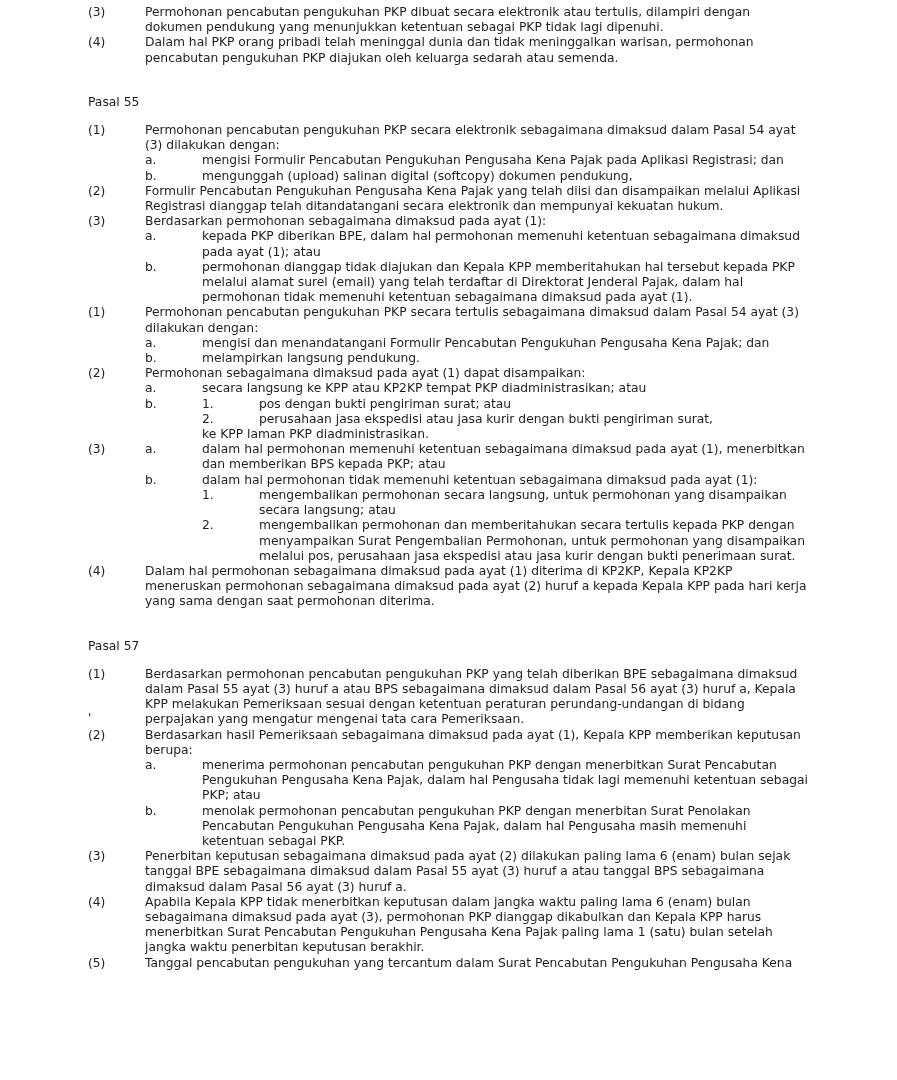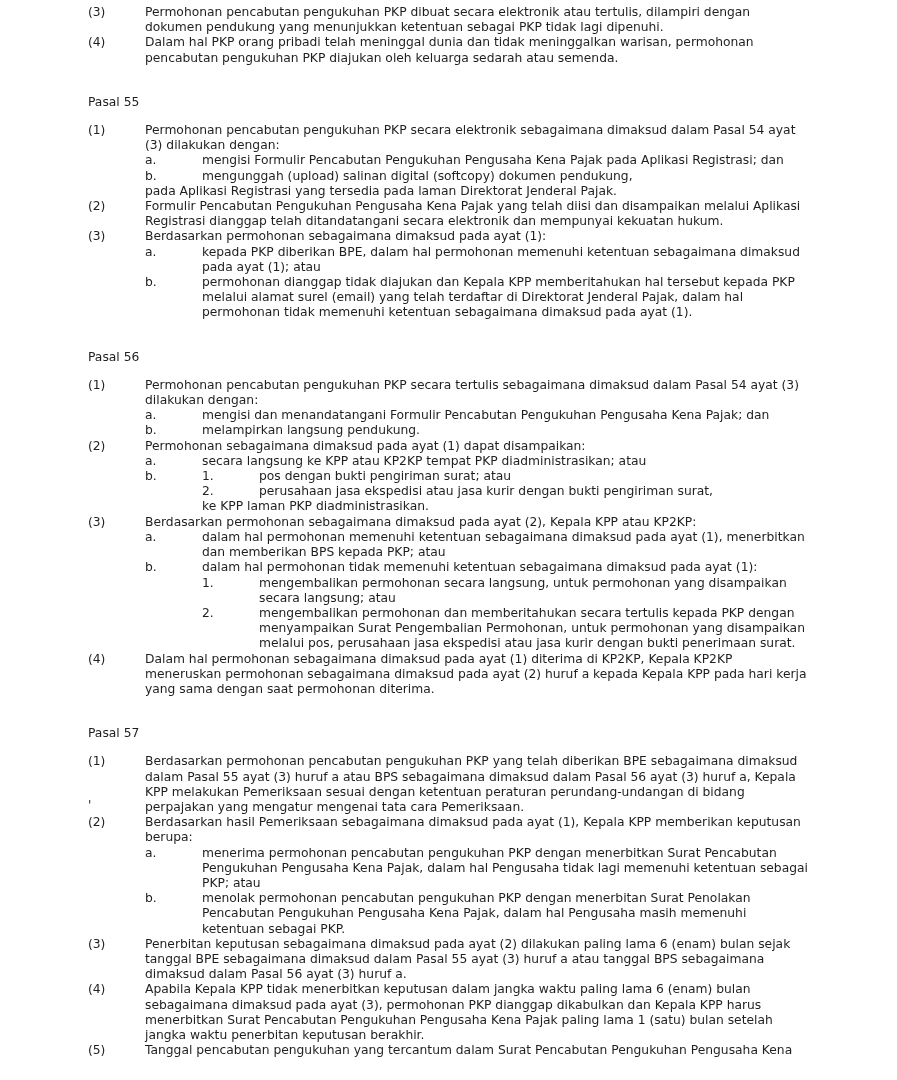--- a/index.html
+++ b/index.html
@@ -75,21 +75,20 @@
               <div class="item-body">
                 <div class="item-text">mengisi Formulir Pencabutan Pengukuhan Pengusaha Kena Pajak pada Aplikasi Registrasi; dan</div>
               </div>
             </div>
             <div class="item">
               <span class="item-label">b.</span>
               <div class="item-body">
                 <div class="item-text">mengunggah (upload) salinan digital (softcopy) dokumen pendukung,</div>
               </div>
             </div>
-            <div class="item-tail">pada Aplikasi Registrasi yang tersedia pada laman Direktorat Jenderal Pajak.</div>
           </div>
         </div>
         <div class="item">
           <span class="item-label">(2)</span>
           <div class="item-body">
             <div class="item-text">Formulir Pencabutan Pengukuhan Pengusaha Kena Pajak yang telah diisi dan disampaikan melalui Aplikasi Registrasi dianggap telah ditandatangani secara elektronik dan mempunyai kekuatan hukum.</div>
           </div>
         </div>
         <div class="item">
           <span class="item-label">(3)</span>
@@ -104,21 +103,20 @@
             <div class="item">
               <span class="item-label">b.</span>
               <div class="item-body">
                 <div class="item-text">permohonan dianggap tidak diajukan dan Kepala KPP memberitahukan hal tersebut kepada PKP melalui alamat surel (email) yang telah terdaftar di Direktorat Jenderal Pajak, dalam hal permohonan tidak memenuhi ketentuan sebagaimana dimaksud pada ayat (1).</div>
               </div>
             </div>
           </div>
         </div>
       </section>
       <section class="pasal-section">
-        <div class="pasal-heading">Pasal 56</div>
         <div class="item">
           <span class="item-label">(1)</span>
           <div class="item-body">
             <div class="item-text">Permohonan pencabutan pengukuhan PKP secara tertulis sebagaimana dimaksud dalam Pasal 54 ayat (3) dilakukan dengan:</div>
             <div class="item">
               <span class="item-label">a.</span>
               <div class="item-body">
                 <div class="item-text">mengisi dan menandatangani Formulir Pencabutan Pengukuhan Pengusaha Kena Pajak; dan</div>
               </div>
             </div>
@@ -156,21 +154,20 @@
                   </div>
                 </div>
                 <div class="item-tail">ke KPP laman PKP diadministrasikan.</div>
               </div>
             </div>
           </div>
         </div>
         <div class="item">
           <span class="item-label">(3)</span>
           <div class="item-body">
-            <div class="item-text">Berdasarkan permohonan sebagaimana dimaksud pada ayat (2), Kepala KPP atau KP2KP:</div>
             <div class="item">
               <span class="item-label">a.</span>
               <div class="item-body">
                 <div class="item-text">dalam hal permohonan memenuhi ketentuan sebagaimana dimaksud pada ayat (1), menerbitkan dan memberikan BPS kepada PKP; atau</div>
               </div>
             </div>
             <div class="item">
               <span class="item-label">b.</span>
               <div class="item-body">
                 <div class="item-text">dalam hal permohonan tidak memenuhi ketentuan sebagaimana dimaksud pada ayat (1):</div>

